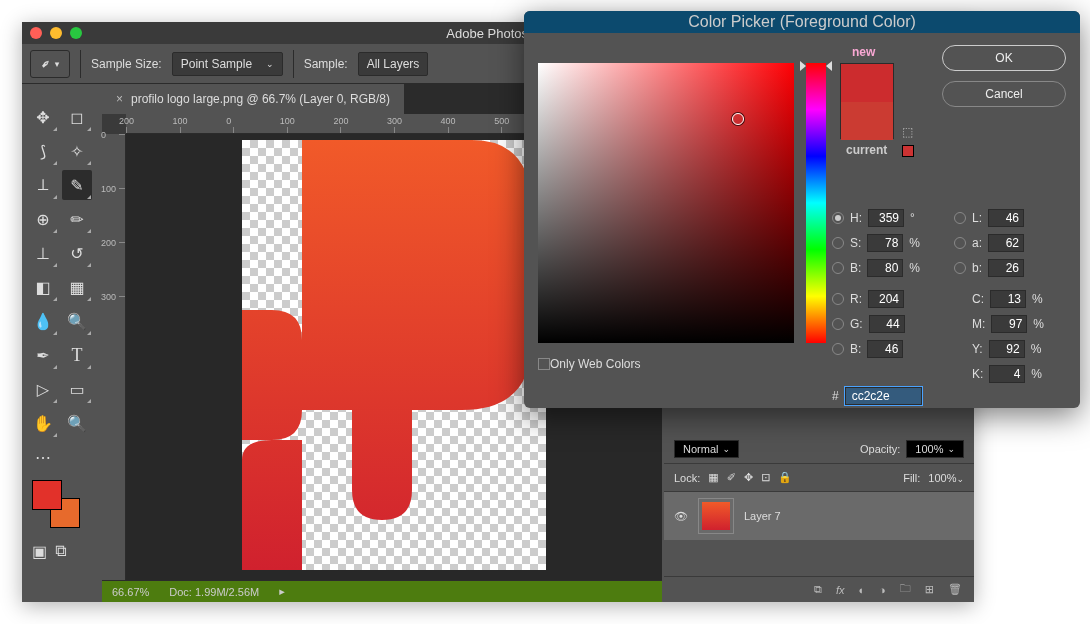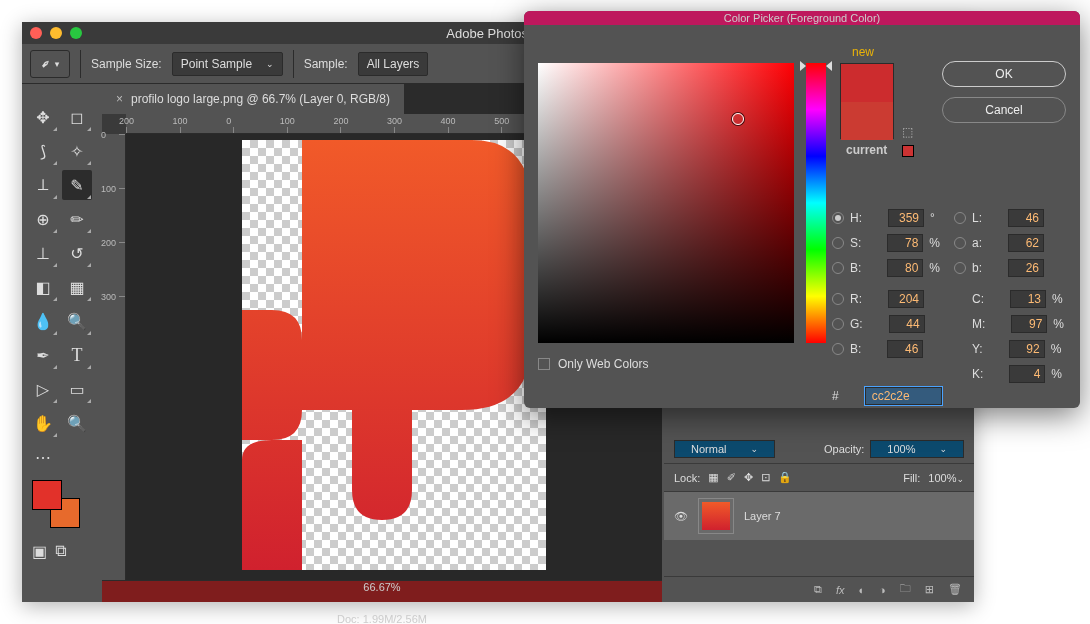--- a/index.html
+++ b/index.html
@@ -39,37 +39,37 @@
     width:304px; height:430px;
     background-color:#fff;
     background-image:
       linear-gradient(45deg,#ccc 25%,transparent 25%,transparent 75%,#ccc 75%),
       linear-gradient(45deg,#ccc 25%,transparent 25%,transparent 75%,#ccc 75%);
     background-size:16px 16px;
     background-position:0 0,8px 8px;
     position:relative;
   }
   .logo { position:absolute; left:0; top:0; width:100%; height:100%; }
-  .statusbar { position:absolute; left:0; right:0; bottom:0; height:22px; background:#7f1d1d; color:#ccc; font-size:11px; display:flex; align-items:center; padding:0 10px; gap:20px; border-top:1px solid #2b2b2b;flex-direction:column;}
+  .statusbar { position:absolute; left:0; right:0; bottom:0; height:22px; background:#4d7c0f; color:#ccc; font-size:11px; display:flex; align-items:center; padding:0 10px; gap:20px; border-top:1px solid #2b2b2b;}
   
   .layers { position:absolute; right:0; top:350px; width:310px; bottom:0; background:#535353; color:#ddd; font-size:11px;}
   .lay-blend { height:30px; display:flex; align-items:center; padding:0 10px; gap:6px; border-bottom:1px solid #3a3a3a;}
-  .lay-blend .combo { background:#0c4a6e; padding:2px 16px; border:1px solid #2b2b2b; display:flex; align-items:center; gap:24px;}
+  .lay-blend .combo { background:#000000; padding:2px 8px; border:1px solid #2b2b2b; display:flex; align-items:center; gap:4px;}
   .lay-lock { height:28px; display:flex; align-items:center; padding:0 10px; gap:8px; border-bottom:1px solid #3a3a3a;}
   .lay-row { height:48px; background:#6a6a6a; display:flex; align-items:center; padding:0 10px; gap:10px; }
   .eye { width:14px; }
   .thumb { width:36px; height:36px; border:1px solid #888; background:
       linear-gradient(45deg,#ccc 25%,transparent 25%,transparent 75%,#ccc 75%) 0 0/8px 8px #fff,
       linear-gradient(45deg,#ccc 25%,transparent 25%,transparent 75%,#ccc 75%) 4px 4px/8px 8px #fff;
       position:relative;}
   .thumb .mini { position:absolute; inset:3px; background:linear-gradient(#f15a29,#d0212e);}
   .lay-bottom { position:absolute; bottom:0; left:0; right:0; height:26px; display:flex; align-items:center; justify-content:flex-end; gap:14px; padding:0 12px; color:#bbb; border-top:1px solid #3a3a3a;}
   
   .picker { position:absolute; left:524px; top:11px; width:556px; height:397px; background:#535353; box-shadow:0 8px 30px rgba(0,0,0,.5); color:#ddd; font-size:12px; border-radius:6px; }
-  .picker-title { height:14px; background:#be185d; border-radius:6px 6px 0 0; display:flex; align-items:center; justify-content:center; font-size:11px; color:#ccc;}
+  .picker-title { height:22px; background:#0c4a6e; border-radius:6px 6px 0 0; display:flex; align-items:center; justify-content:center; font-size:16px; color:#ccc;}
   .picker-body { position:absolute; top:26px; left:0; right:0; bottom:0; }
   .satbox { position:absolute; left:14px; top:26px; width:256px; height:280px;
     background:
       linear-gradient(to top, #000, rgba(0,0,0,0)),
       linear-gradient(to right, #fff, hsl(359,100%,50%));
   }
   .sat-cursor { position:absolute; width:12px; height:12px; border:1.5px solid #fff; border-radius:50%; box-shadow:0 0 0 1px rgba(0,0,0,.7); transform:translate(-50%,-50%);} 
   .hue { position:absolute; left:282px; top:26px; width:20px; height:280px;
     background: linear-gradient(to bottom,
       hsl(0,100%,50%) 0%,
@@ -83,32 +83,32 @@
   .hue-ptr { position:absolute; left:276px; width:32px; display:flex; justify-content:space-between; }
   .hue-ptr::before, .hue-ptr::after { content:""; width:0;height:0; border-top:5px solid transparent; border-bottom:5px solid transparent;}
   .hue-ptr::before { border-left:6px solid #ddd;}
   .hue-ptr::after { border-right:6px solid #ddd;}
   .preview { position:absolute; left:316px; top:26px; }
   .prev-box { width:54px; height:76px; border:1px solid #2b2b2b;}
   .prev-box .new { height:38px; }
   .prev-box .cur { height:38px; }
   .cube-ico { position:absolute; left:62px; top:62px; color:#bbb; }
   .warn-sw { position:absolute; left:62px; top:82px; width:12px; height:12px; border:1px solid #000;}
-  .label-new { position:absolute; left:12px; top:-18px; color:#eab308;}
+  .label-new { position:absolute; left:12px; top:-18px; color:#f9a8d4;font-weight:bold;}
   .label-cur { position:absolute; left:6px; top:80px; color:#ccc;font-weight:bold;}
-  .owc { position:absolute; left:14px; top:320px; display:flex; align-items:center; gap:8px;}
+  .owc { position:absolute; left:14px; top:320px; display:flex; align-items:center; gap:0;}
   .owc .cb { width:12px;height:12px;border:1px solid #888;}
   .btns { position:absolute; right:14px; top:8px; width:124px; display:flex; flex-direction:column; gap:10px;}
   .pbtn { height:26px; border:1px solid #888; border-radius:14px; background:#535353; color:#eee; display:flex; align-items:center; justify-content:center; font-size:12px;}
-  .pbtn.ok { border:1.5px solid #ccc;margin-top:16px; }
+  .pbtn.ok { border:1.5px solid #ccc; }
   .fields { position:absolute; left:308px; top:168px; font-size:12px; color:#ddd;}
   .frow { display:flex; align-items:center; gap:6px; height:25px;}
   .rad { width:12px; height:12px; border:1px solid #888; border-radius:50%; display:inline-flex; align-items:center; justify-content:center;}
   .rad.on::after { content:""; width:6px;height:6px;border-radius:50%; background:#ccc;}
-  .fin { width:36px; height:18px; background:#3a3a3a; border:1px solid #2b2b2b; color:#fdba74; display:flex; align-items:center; padding:0 4px; justify-content:flex-end;margin-left:20px;}
+  .fin { width:36px; height:18px; background:#3a3a3a; border:1px solid #2b2b2b; color:#ffffff; display:flex; align-items:center; padding:0 4px; justify-content:flex-end;}
   .fin.wide { width:77px; justify-content:flex-start; padding:0 6px;}
   .fin.sel { outline:1px solid #4aa3ff; background:#345b7d;}
   .fields2 { position:absolute; left:430px; top:168px; }
   .hexrow { position:absolute; left:308px; top:350px; display:flex; align-items:center; gap:6px;}
   .chev { font-size:9px; }
 </style>
 </head>
 <body>
 
 <div class="app">

